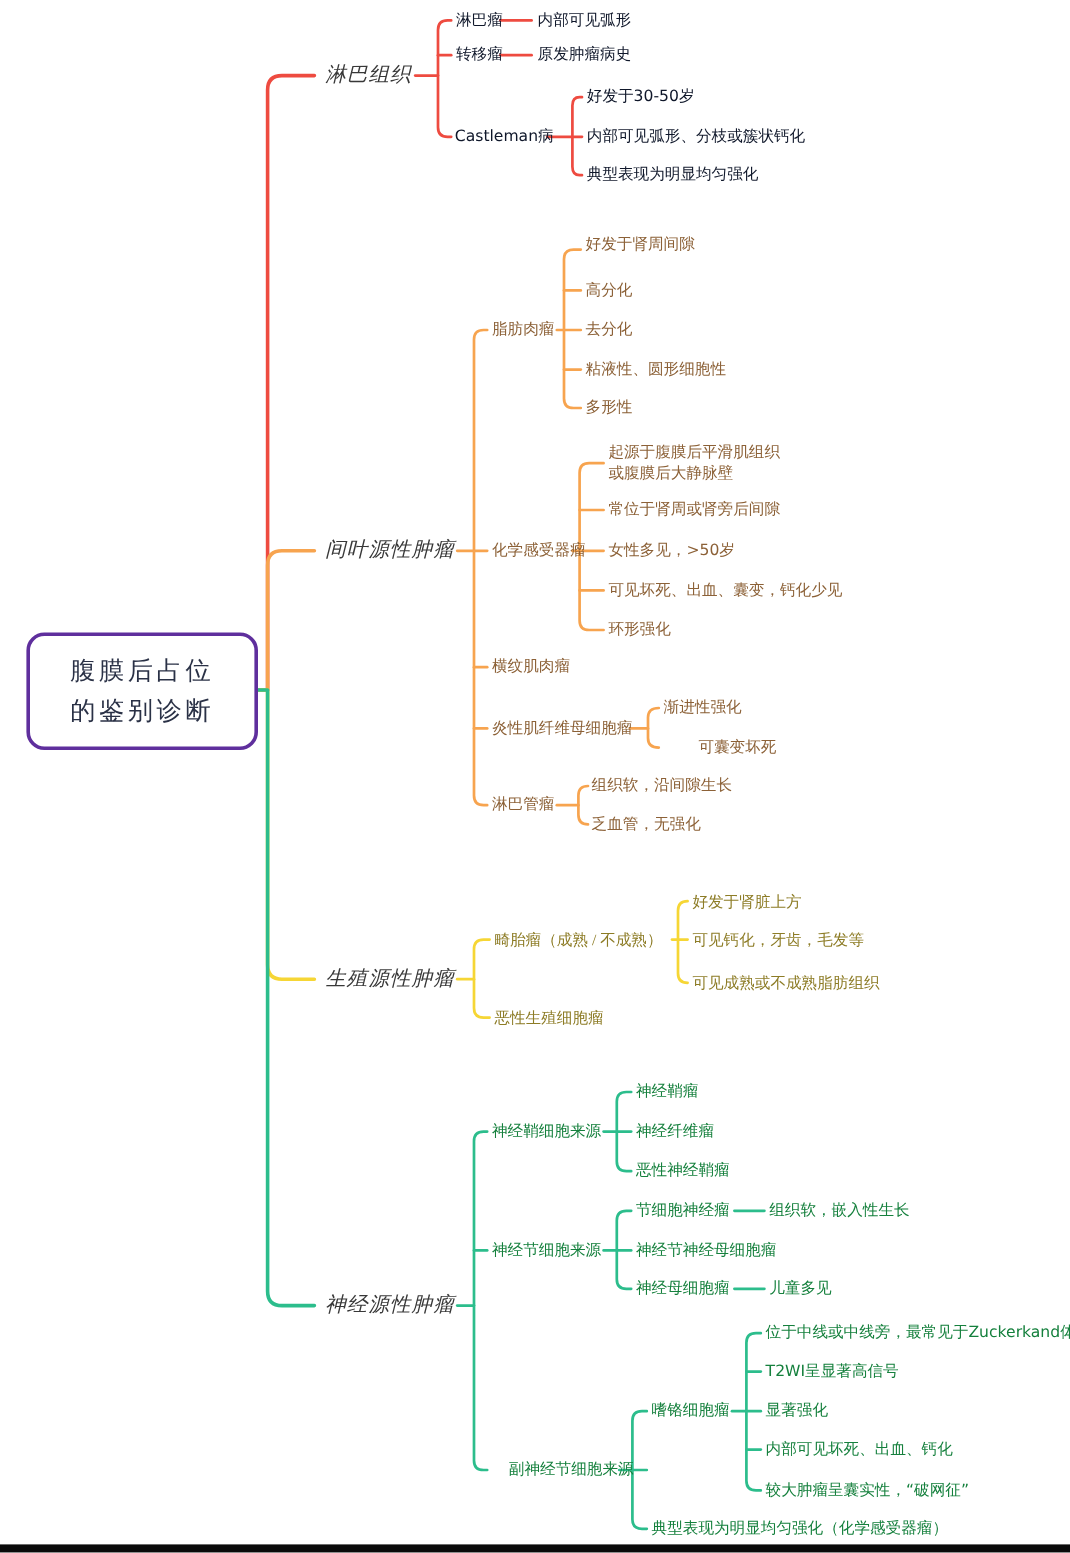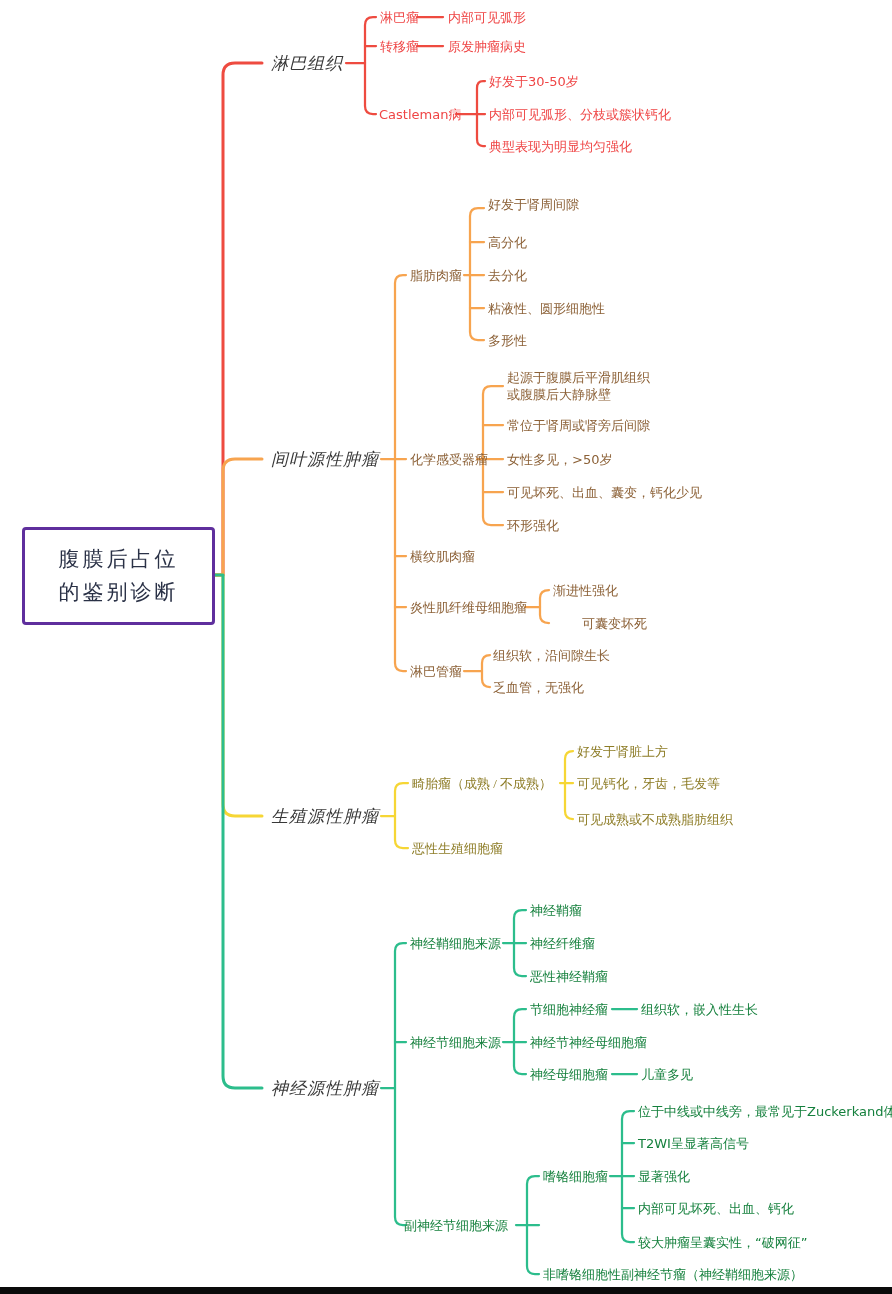--- a/index.html
+++ b/index.html
@@ -2,26 +2,26 @@
 <html><head>
 <meta charset="utf-8">
 <style>
   html,body{margin:0;padding:0;background:#ffffff;}
   .canvas{position:relative;width:892px;height:1294px;background:#ffffff;overflow:hidden;
           font-family:"DejaVu Sans","Liberation Sans",sans-serif;}
   .wires{position:absolute;left:0;top:0;pointer-events:none;}
   .node{position:absolute;transform:translateY(-50%);white-space:pre;
         font-size:13px;line-height:17px;}
   .n1{font-size:17px;color:#383838;letter-spacing:1px;font-style:italic;}
-  .t-red{color:#ef4444;}
+  .t-red{color:#0f172a;}
   .t-org{color:#8c6137;}
   .t-yel{color:#8d7c26;font-family:Liberation Serif, serif;}
   .t-grn{color:#15803d;}
   .root-box{position:absolute;left:22px;top:527px;width:193px;height:98px;box-sizing:border-box;
-            border:3.5px solid #5f2f9d;border-radius:4px;background:#ffffff;
+            border:3.5px solid #5f2f9d;border-radius:15px;background:#ffffff;
             display:flex;flex-direction:column;align-items:center;justify-content:center;
             color:#2a3146;font-size:21px;letter-spacing:3px;line-height:33px;}
   .bottom-bar{position:absolute;left:0;top:1287px;width:892px;height:7px;background:#0a0a0a;}
 </style>
 </head>
 <body>
 
 <div class="canvas">
 
   <svg class="wires" width="892" height="1294" viewBox="0 0 892 1294" fill="none" stroke-linecap="round" stroke-linejoin="round">
@@ -134,23 +134,23 @@
   <div class="node t-grn" style="left:410px;top:943px">神经鞘细胞来源</div>
   <div class="node t-grn" style="left:530px;top:910px">神经鞘瘤</div>
   <div class="node t-grn" style="left:530px;top:943px">神经纤维瘤</div>
   <div class="node t-grn" style="left:530px;top:976px">恶性神经鞘瘤</div>
   <div class="node t-grn" style="left:410px;top:1042px">神经节细胞来源</div>
   <div class="node t-grn" style="left:530px;top:1009px">节细胞神经瘤</div>
   <div class="node t-grn" style="left:641px;top:1009px">组织软，嵌入性生长</div>
   <div class="node t-grn" style="left:530px;top:1042px">神经节神经母细胞瘤</div>
   <div class="node t-grn" style="left:530px;top:1074px">神经母细胞瘤</div>
   <div class="node t-grn" style="left:641px;top:1074px">儿童多见</div>
-  <div class="node t-grn" style="left:404px;top:1225px">副神经节细胞来源</div>
+  <div class="node t-grn" style="left:424px;top:1225px">副神经节细胞来源</div>
   <div class="node t-grn" style="left:543px;top:1176px">嗜铬细胞瘤</div>
   <div class="node t-grn" style="left:638px;top:1111px">位于中线或中线旁，最常见于Zuckerkand体</div>
   <div class="node t-grn" style="left:638px;top:1143px">T2WI呈显著高信号</div>
   <div class="node t-grn" style="left:638px;top:1176px">显著强化</div>
   <div class="node t-grn" style="left:638px;top:1208px">内部可见坏死、出血、钙化</div>
   <div class="node t-grn" style="left:638px;top:1242px">较大肿瘤呈囊实性，“破网征”</div>
-  <div class="node t-grn" style="left:543px;top:1274px">非嗜铬细胞性副神经节瘤（神经鞘细胞来源）</div>
+  <div class="node t-grn" style="left:543px;top:1274px">典型表现为明显均匀强化（化学感受器瘤）</div>
 
   <div class="bottom-bar"></div>
 </div>
 
 </body></html>

